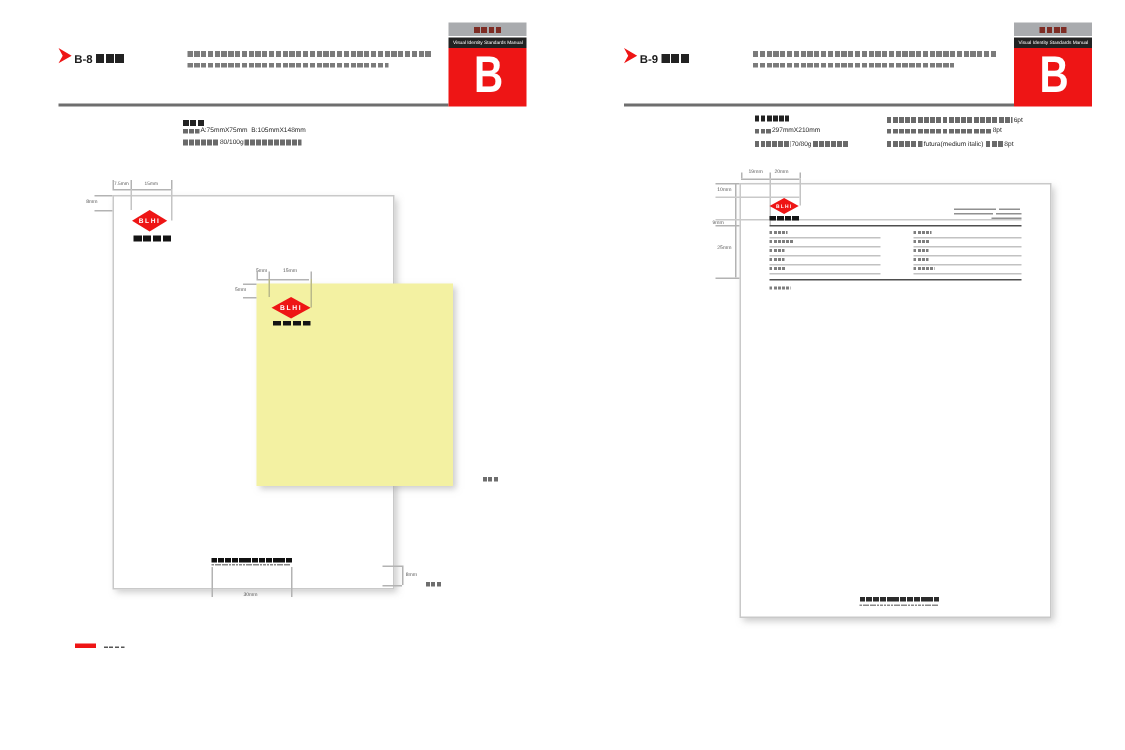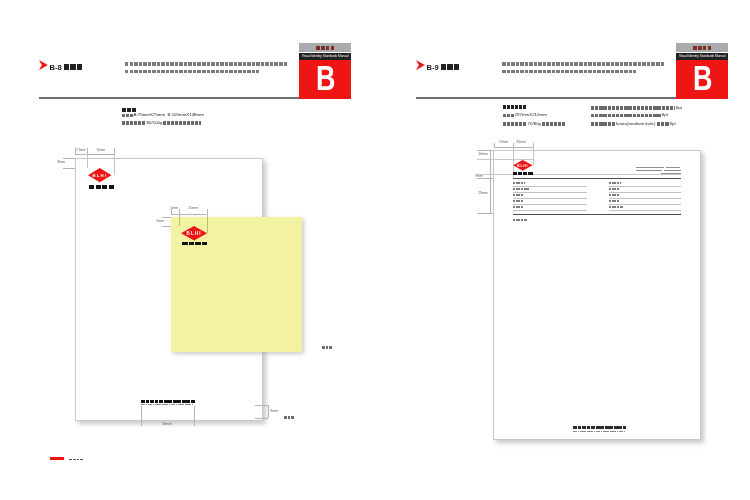--- a/index.html
+++ b/index.html
@@ -1,16 +1,16 @@
 <!DOCTYPE html>
 <html><head><meta charset="utf-8">
 <style>
 html,body{margin:0;padding:0;background:#fff;}
 #c{position:relative;width:750px;height:432px;background:#fff;overflow:hidden;
-   font-family:"Liberation Sans",sans-serif;margin-top:28px;}
+   font-family:"Liberation Sans",sans-serif;}
 .st,.ln,.tx,.bx{position:absolute;}
 .tx{white-space:nowrap;line-height:1;}
 svg{position:absolute;overflow:visible;}
 </style></head><body>
 <div id="c">
 
 <svg style="left:38.5px;top:31.9px" width="9" height="10.2" viewBox="0 0 9 10.2">
       <polygon points="0,0 8.8,5.1 0,10.2 2.8,5.1" fill="#ee1515"></polygon>
     </svg>
 

